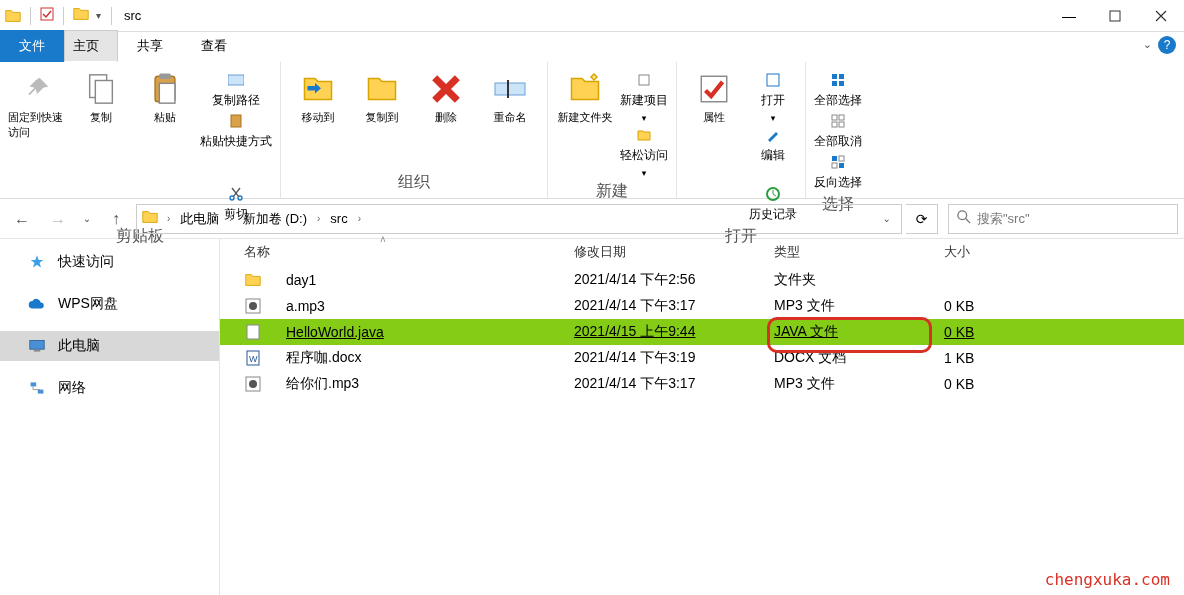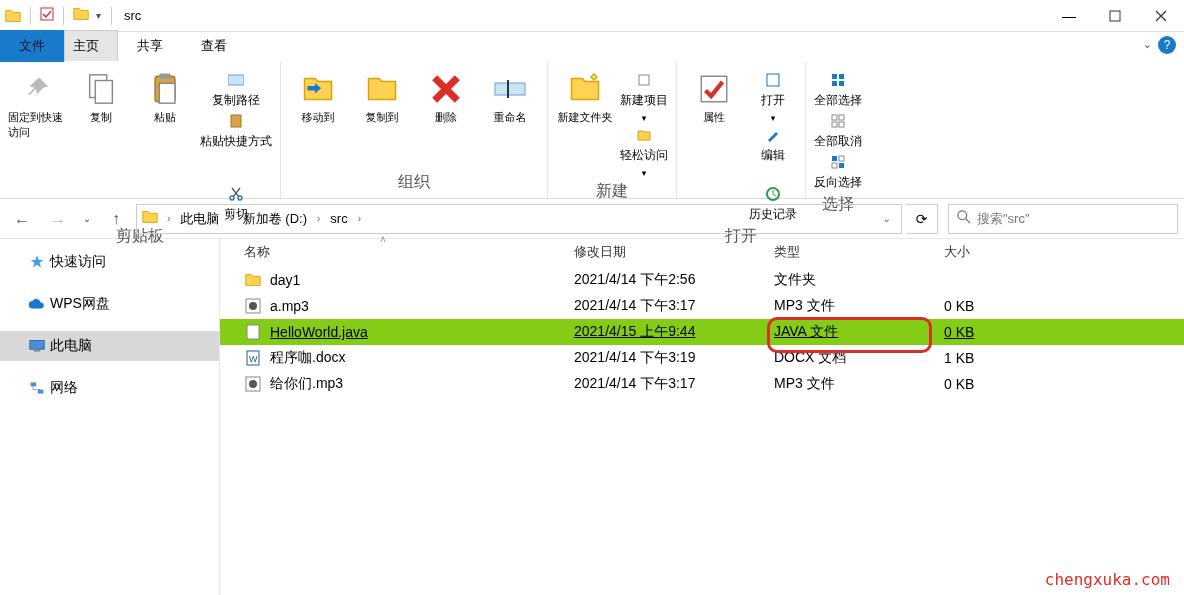--- a/index.html
+++ b/index.html
@@ -8,21 +8,21 @@
     .titlebar { height:32px; background:#fff; display:flex; align-items:center; border-bottom:1px solid #ddd; }
     .titlebar .qb { display:flex; align-items:center; padding:0 4px; gap:4px; height:100%; }
     .titlebar .qb .folder-small { width:18px; height:18px; }
     .titlebar .divider { width:1px; height:18px; background:#ccc; margin:0 4px; }
     .titlebar .title { padding-left:4px; font-size:13px; }
     .wincontrols { margin-left:auto; display:flex; }
     .wincontrols div { width:46px; height:32px; display:flex; align-items:center; justify-content:center; font-size:14px; }
 
     .tabbar { height:30px; background:#fff; display:flex; align-items:flex-end; position:relative; }
     .tab { padding:6px 18px; font-size:13px; border:1px solid transparent; cursor:default; }
-    .tab.file { background:#1979ca; color:#0f172a; }
+    .tab.file { background:#1979ca; color:#ffffff; }
     .tab.active { border:1px solid #ccc; border-bottom:1px solid #fff; background:#e5e5e5;padding-left:8px; }
     .tabbar .expand { position:absolute; right:32px; top:6px; font-size:11px; color:#555; }
     .tabbar .help { position:absolute; right:8px; top:4px; width:18px; height:18px; border-radius:9px; background:#1979ca; color:#fff; font-size:12px; display:flex; align-items:center; justify-content:center; }
 
     .ribbon { height:137px; background:#fff; border-bottom:1px solid #ddd; display:flex; }
     .group { border-right:1px solid #e5e5e5; padding:4px 8px 0; display:flex; flex-direction:column; }
     .group-body { flex:1; display:flex; align-items:flex-start; gap:6px; padding-top:4px; }
     .group-label { text-align:center; font-size:16px; color:#555; padding:3px 0 5px; }
     .big-btn { display:flex; flex-direction:column; align-items:center; width:58px; font-size:11px; gap:2px; }
     .big-btn .icn { width:38px; height:38px; display:flex; align-items:center; justify-content:center; }
@@ -34,33 +34,33 @@
     .navbtn { width:32px; height:28px; display:flex; align-items:center; justify-content:center; color:#555; font-size:16px; }
     .addrbar { flex:1; height:30px; border:1px solid #ccc; display:flex; align-items:center; padding:0 4px; font-size:13px; gap:4px; }
     .addrbar .crumb { padding:0 2px; }
     .addrbar .sep { font-size:10px; color:#666; padding:0 4px; }
     .dd { margin-left:auto; padding:0 6px; color:#555; font-size:10px; }
     .refresh { width:32px; height:30px; border:1px solid #ccc; border-left:none; display:flex; align-items:center; justify-content:center; font-size:14px; }
     .searchbox { width:230px; height:30px; border:1px solid #ccc; margin-left:6px; display:flex; align-items:center; padding:0 8px; font-size:13px; color:#777; gap:6px; }
 
     .content { display:flex; height:calc(595px - 32px - 30px - 137px - 40px); }
     .sidebar { width:220px; border-right:1px solid #e5e5e5; padding-top:8px; font-size:14px; }
-    .side-item { display:flex; align-items:center; gap:4px; padding:6px 10px 6px 28px; }
+    .side-item { display:flex; align-items:center; gap:12px; padding:6px 10px 6px 28px; }
     .side-item.sel { background:#d8d8d8; }
     .side-icn { width:18px; height:18px; display:flex; align-items:center; justify-content:center; }
 
     .filelist { flex:1; font-size:14px; }
     .listhdr { display:flex; padding:4px 0 6px 24px; color:#333; font-size:13px; }
     .col-name { width:330px; }
     .col-date { width:200px; }
     .col-type { width:170px; }
     .col-size { width:90px; }
     .row { display:flex; padding:4px 0 4px 24px; align-items:center; }
     .row.sel { background:#84cc16;text-decoration:underline; }
-    .row .col-name { display:flex; align-items:center; gap:8px; }
+    .row .col-name { display:flex; align-items:center; gap:24px; }
     .file-icn { width:18px; height:18px; display:flex; align-items:center; justify-content:center; }
     .sort-arrow { position:absolute; font-size:10px; color:#888; }
     .hl-box { position:absolute; border:3px solid #d93025; border-radius:10px; pointer-events:none; }
 
     .watermark { position:absolute; right:14px; bottom:6px; font-family:monospace; font-size:16px; color:#d93025; }
 
     
     .svg-folder { fill:#ffd254; stroke:#d8a400; }
     .svg-x { stroke:#d93025; stroke-width:5; }
   </style>

